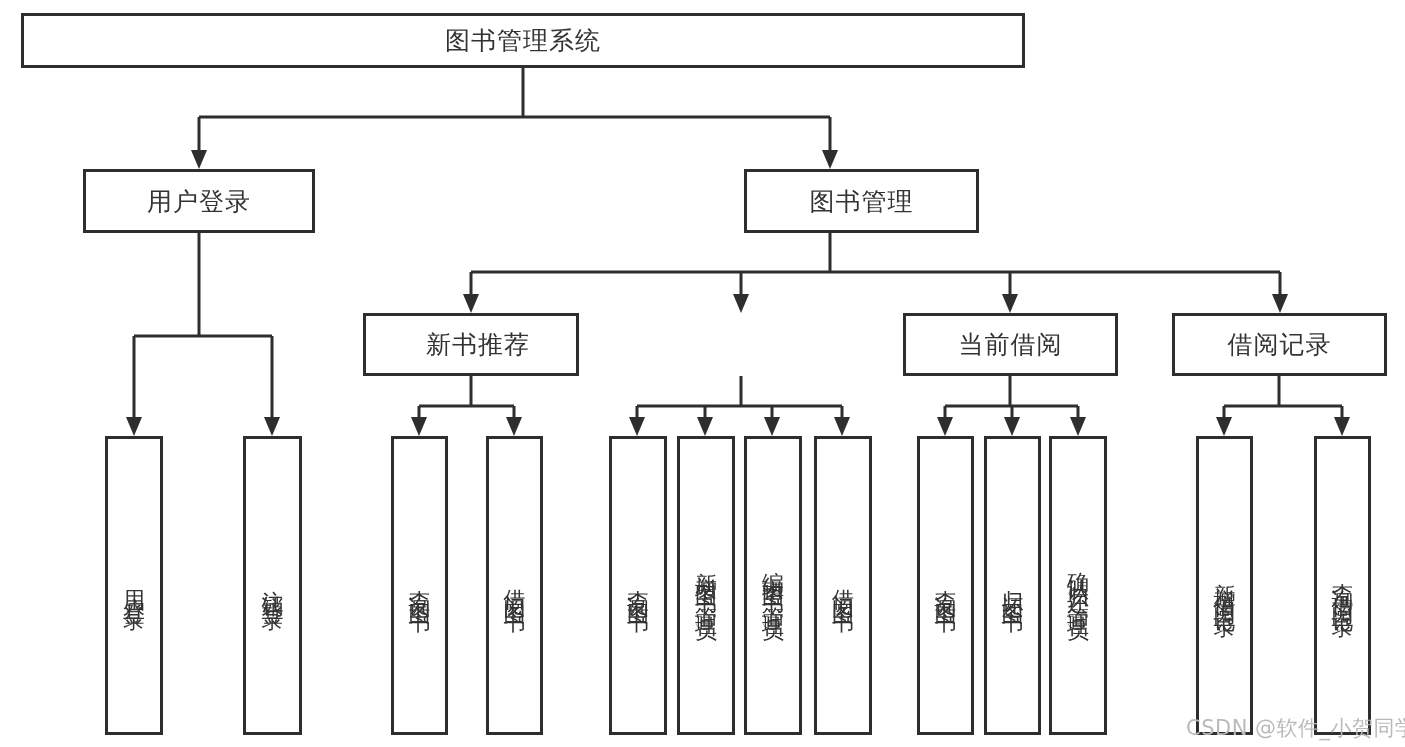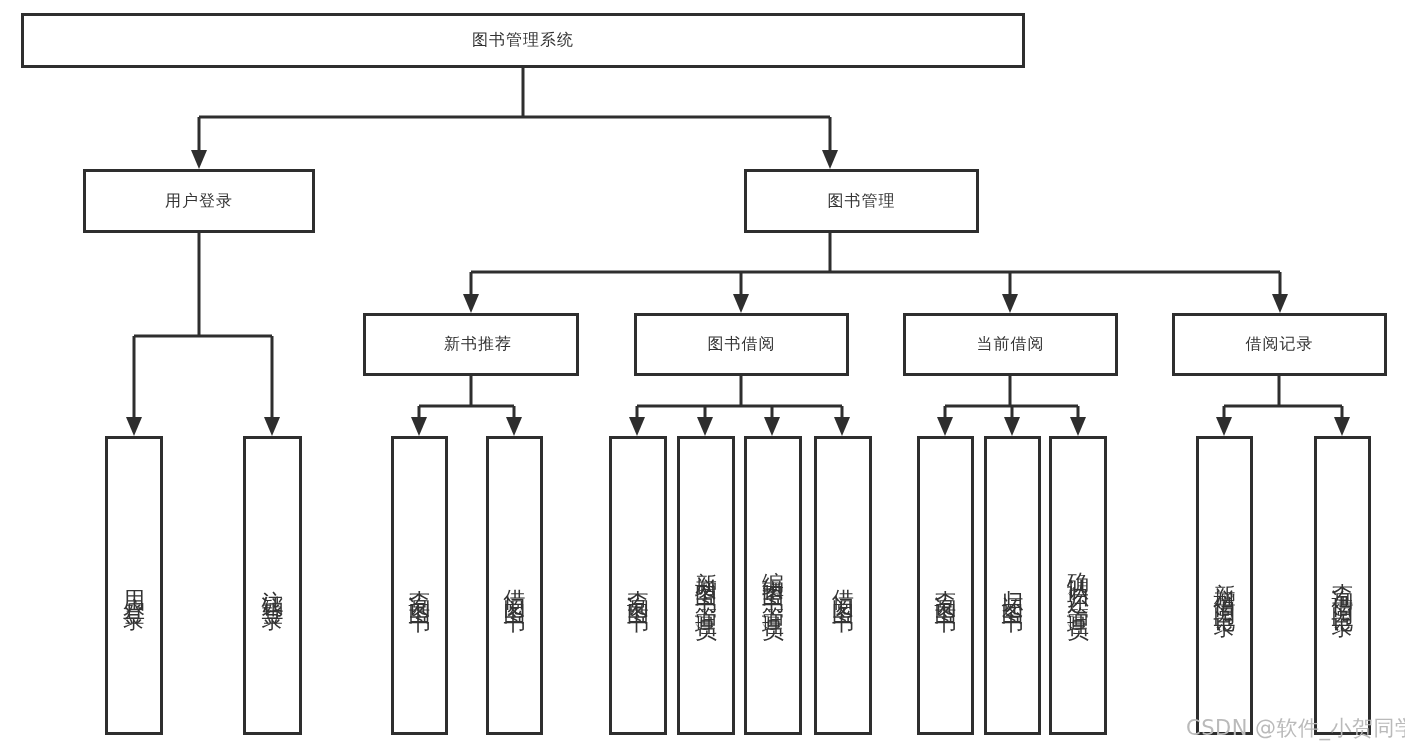--- a/index.html
+++ b/index.html
@@ -20,21 +20,21 @@
   .node {
     position: absolute;
     background: #ffffff;
     border: 3px solid #2e2e2e;
     display: flex;
     align-items: center;
     justify-content: center;
     color: #333333;
   }
   .h .label {
-    font-size: 16px;
+    font-size: 25px;
     letter-spacing: 1px;
     white-space: nowrap;
   }
   .v .label {
     writing-mode: vertical-rl;
     text-orientation: mixed;
     font-size: 22px;
     line-height: 1;
     letter-spacing: 7px;
     white-space: nowrap;
@@ -105,23 +105,20 @@
   <div class="node h" style="left:83px; top:169px; width:232px; height:64px;">
     <span class="label">用户登录</span>
   </div>
   <div class="node h" style="left:744px; top:169px; width:235px; height:64px;">
     <span class="label">图书管理</span>
   </div>
 
   <div class="node h" style="left:363px; top:313px; width:216px; height:63px;padding-left:14px;">
     <span class="label">新书推荐</span>
   </div>
-  <div class="node h" style="left:634px; top:313px; width:215px; height:63px;">
-    <span class="label">图书借阅</span>
-  </div>
   <div class="node h" style="left:903px; top:313px; width:215px; height:63px;">
     <span class="label">当前借阅</span>
   </div>
   <div class="node h" style="left:1172px; top:313px; width:215px; height:63px;">
     <span class="label">借阅记录</span>
   </div>
 
   <div class="node v" style="left:105px; top:436px; width:58px; height:299px;">
     <span class="label">用户登录</span>
   </div>

